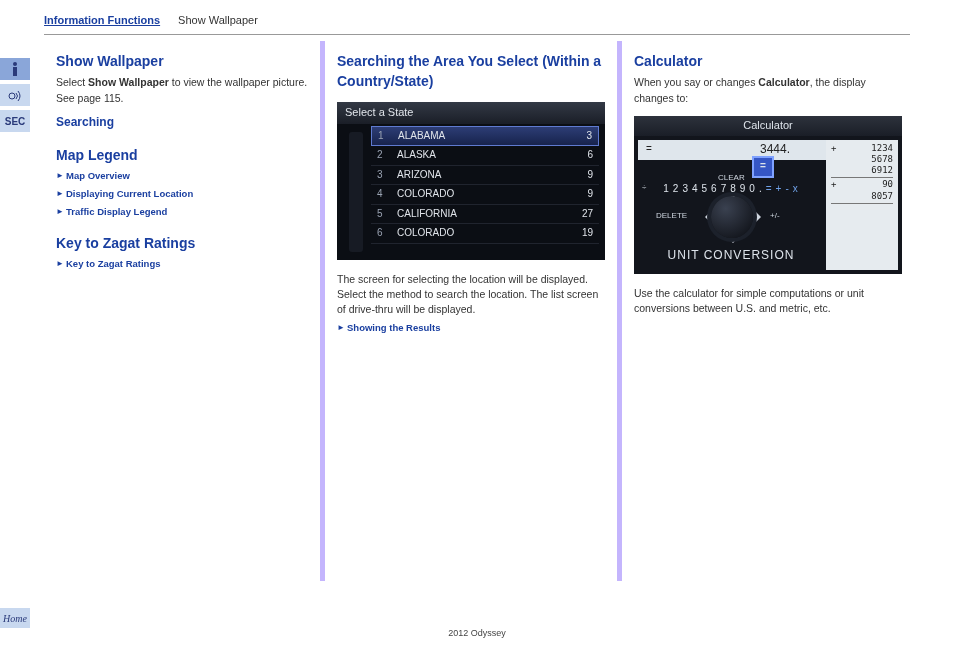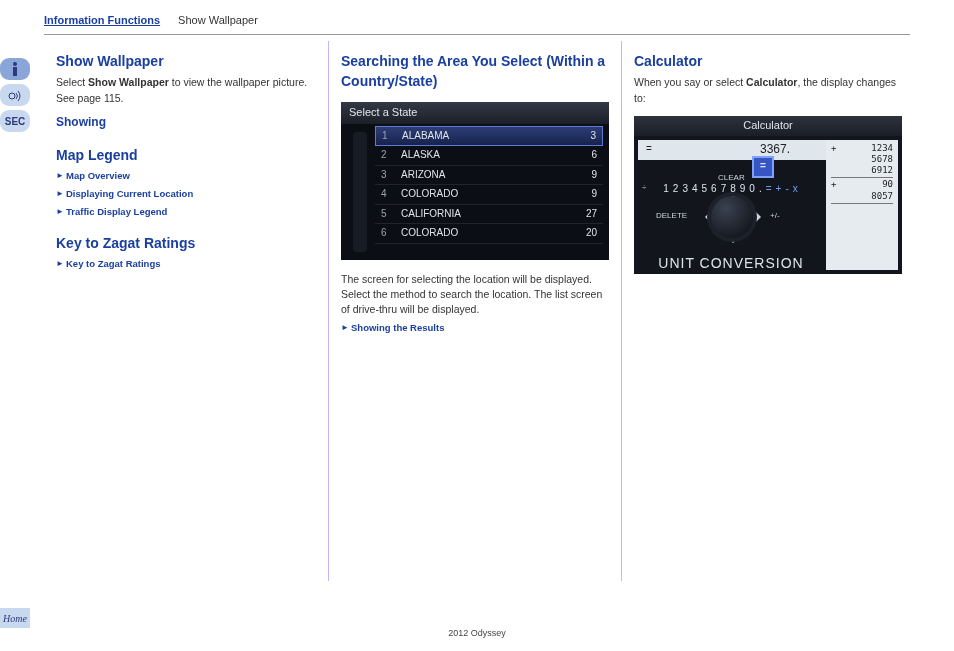--- a/index.html
+++ b/index.html
@@ -22,21 +22,20 @@
     width: 30px;
     height: 22px;
     margin-bottom: 4px;
     display: flex;
     align-items: center;
     justify-content: center;
     font-size: 10px;
     font-weight: bold;
     color: #2a3a7a;
     cursor: pointer;
-    border-radius: 9px;
   }
   .tab-info { background: #8aa6d9; }
   .tab-voice { background: #c8d8ef; }
   .tab-sec { background: #c8d8ef; }
   .home-tab {
     position: absolute;
     left: 0;
     top: 608px;
     width: 30px;
     height: 20px;
@@ -78,21 +77,21 @@
   .columns {
     display: flex;
     height: 540px;
   }
   .col {
     flex: 1;
     padding: 8px 12px 0 12px;
     font-size: 10.5px;
     line-height: 1.45;
   }
-  .col + .col { border-left: 1px solid #c4b5fd; }
+  .col + .col { border-left: 5px solid #c4b5fd; }
   .h2 {
     color: #1a3fa0;
     font-weight: bold;
     font-size: 14px;
     margin: 2px 0 2px 0;
   }
   .h3 {
     color: #1a3fa0;
     font-weight: bold;
     font-size: 12px;
@@ -233,23 +232,23 @@
   .shot2 .tri.down { left: 90px; top: 74px; border-top-color:#cfd6df; }
   .shot2 .tri.left { left: 62px; top: 48px; border-right-color:#cfd6df; }
   .shot2 .tri.right { left: 118px; top: 48px; border-left-color:#cfd6df; }
   .shot2 .lbl { position:absolute; font-size:8px; color:#cfd6df;}
   .shot2 .lbl.clear { left:80px; top:8px;}
   .shot2 .lbl.delete { left:18px; top:46px;}
   .shot2 .lbl.pm { left:132px; top:46px;}
   .shot2 .lbl.div { left:4px; top:18px;}
   .shot2 .unit {
     position:absolute;
-    bottom:0; left:4px; width:186px;
+    bottom:9px; left:4px; width:186px;
     text-align:center;
-    font-size:14px;
+    font-size:12px;
     letter-spacing:1px;
   }
 
   .footer-note {
     position: absolute;
     left: 0; right: 0;
     top: 628px;
     text-align: center;
     font-size: 9px;
     color: #444;
@@ -283,21 +282,21 @@
   </div>
   <div class="topline"></div>
 
   <div class="columns">
 
     <div class="col">
       <div class="h2">Show Wallpaper</div>
       <p>
         <span>Select </span><b>Show Wallpaper</b><span> to view the wallpaper picture. See page 115.</span>
       </p>
-      <div class="h3">Showing</div>
+      <div class="h3">Searching</div>
       <div class="h2" style="margin-top:14px">Map Legend</div>
       <div class="ref">Map Overview</div>
       <div class="ref">Displaying Current Location</div>
       <div class="ref">Traffic Display Legend</div>
       <div class="h2" style="margin-top:14px">Key to Zagat Ratings</div>
       <div class="ref">Key to Zagat Ratings</div>
     </div>
 
     <div class="col">
       <div class="h2">Searching the Area You Select (Within a Country/State)</div>
@@ -327,40 +326,40 @@
               <span class="cnt">9</span>
             </div>
             <div class="row">
               <span class="num">5</span>
               <span class="name">CALIFORNIA</span>
               <span class="cnt">27</span>
             </div>
             <div class="row">
               <span class="num">6</span>
               <span class="name">COLORADO</span>
-              <span class="cnt">20</span>
+              <span class="cnt">19</span>
             </div>
           </div>
       </div>
 
       <p>The screen for selecting the location will be displayed. Select the method to search the location. The list screen of drive-thru will be displayed.</p>
       <div class="ref">Showing the Results</div>
     </div>
 
     <div class="col">
       <div class="h2">Calculator</div>
       <p>
-        <span>When you say or select </span><b>Calculator</b><span>, the display changes to:</span>
+        <span>When you say or changes </span><b>Calculator</b><span>, the display changes to:</span>
       </p>
 
       <div class="shot2">
         <div class="calc-title">Calculator</div>
         <div class="display">
           <span class="eq">=</span>
-          <span class="val">3367.</span>
+          <span class="val">3444.</span>
         </div>
         <div class="tape" id="calc-tape">
             <div>
               <span>+</span>
               <span>1234</span>
             </div>
             <div>
               <span></span>
               <span>5678</span>
             </div>
@@ -404,18 +403,19 @@
           <span class="lbl pm">+/-</span>
           <div class="tri up"></div>
           <div class="tri down"></div>
           <div class="tri left"></div>
           <div class="tri right"></div>
           <div class="dial"></div>
         </div>
         <div class="unit">UNIT CONVERSION</div>
       </div>
 
+      <p>Use the calculator for simple computations or unit conversions between U.S. and metric, etc.</p>
     </div>
 
   </div>
 </div>
 
 <div class="footer-note">2012 Odyssey</div>
 
 </body></html>

